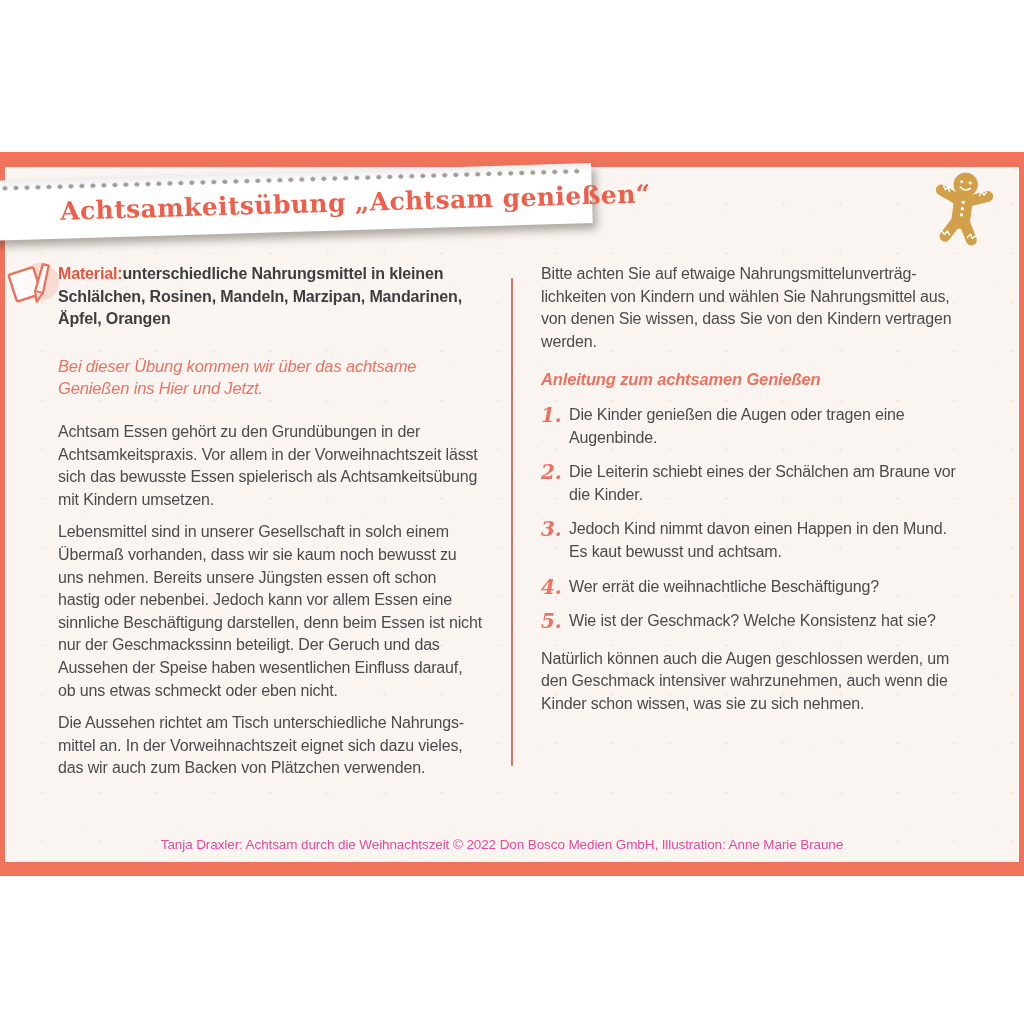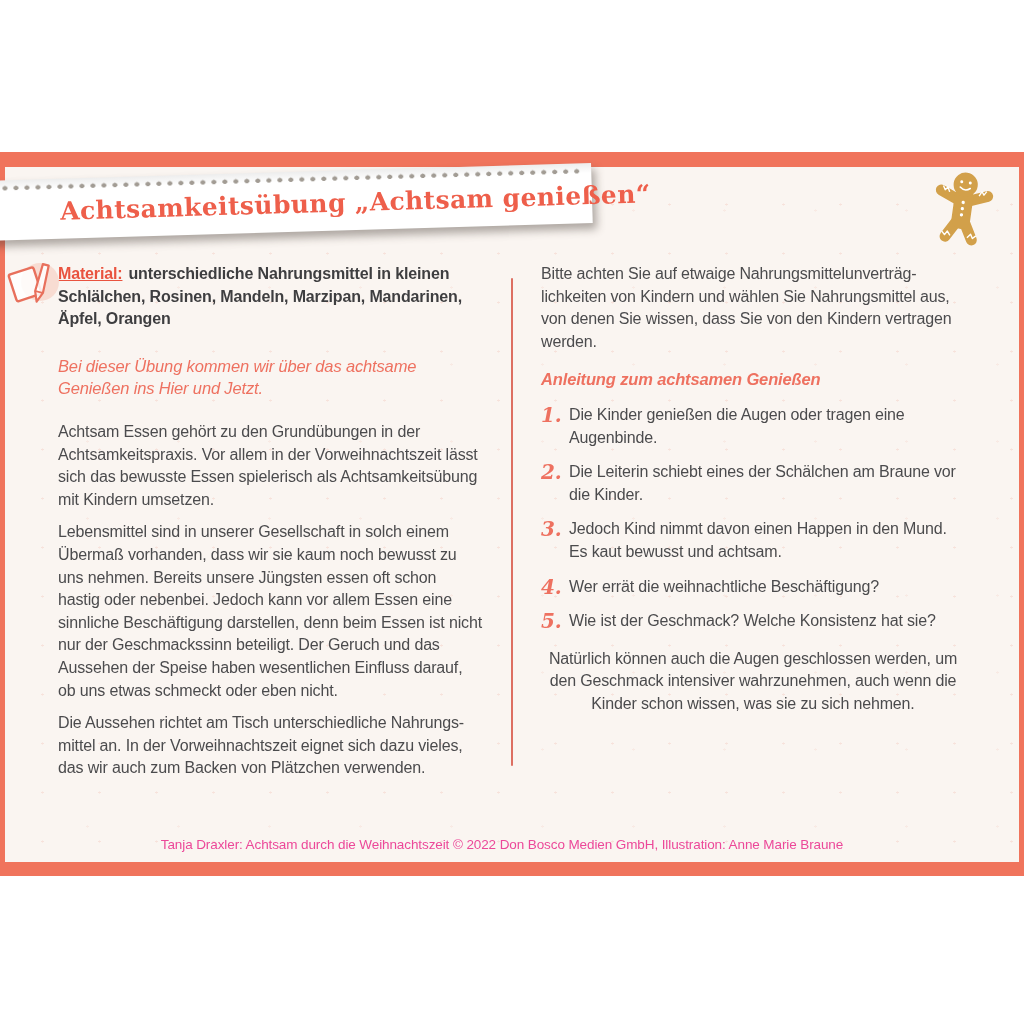--- a/index.html
+++ b/index.html
@@ -45,34 +45,34 @@
   
   .gingerbread{position:absolute;left:922px;top:168px;width:80px;height:86px;z-index:4;transform:rotate(8deg);}
   .materials-icon{position:absolute;left:4px;top:256px;width:60px;height:58px;z-index:4;}
   
   .col{position:absolute;top:263px;width:424px;z-index:3;
        font-size:16px;line-height:22.6px;letter-spacing:-.15px;color:#4b4b4d;}
   .col-left{left:58px;}
   .col-right{left:541px;}
   .col p{margin:0 0 10px 0;}
   p.material{font-weight:bold;color:#3e3e40;margin-bottom:24px;}
-  .material-label{color:#e9533f;margin-right:6px;text-decoration:underline;}
+  .material-label{color:#e9533f;margin-right:0;}
   p.lead{font-weight:normal;font-style:italic;color:#ee7160;font-size:16.5px;margin-bottom:21px;}
   .divider{position:absolute;left:511px;top:278px;width:2px;height:488px;background:#dd6f62;border-radius:2px;z-index:2;}
   .instructions-heading{
     margin:15px 0 13px 0;font-size:16.5px;font-weight:bold;font-style:italic;color:#ee7160;
   }
   ol.steps{list-style:none;margin:0;padding:0;}
   ol.steps li{display:flex;align-items:flex-start;margin-bottom:12px;}
   .step-num{
     flex:0 0 28px;font-family:"DejaVu Serif", serif;font-style:italic;font-weight:bold;
     font-size:20px;line-height:22px;color:#ee7160;
   }
   .step-txt{flex:1;}
-  p.closing{margin-top:15px;text-align:center;}
+  p.closing{margin-top:15px;}
   
   .footer{
     position:absolute;left:0;top:837px;width:1004px;text-align:center;z-index:3;
     font-size:13.5px;letter-spacing:-.1px;color:#ec4899;
   }
 </style>
 </head>
 <body>
 
 <div class="card"></div>

